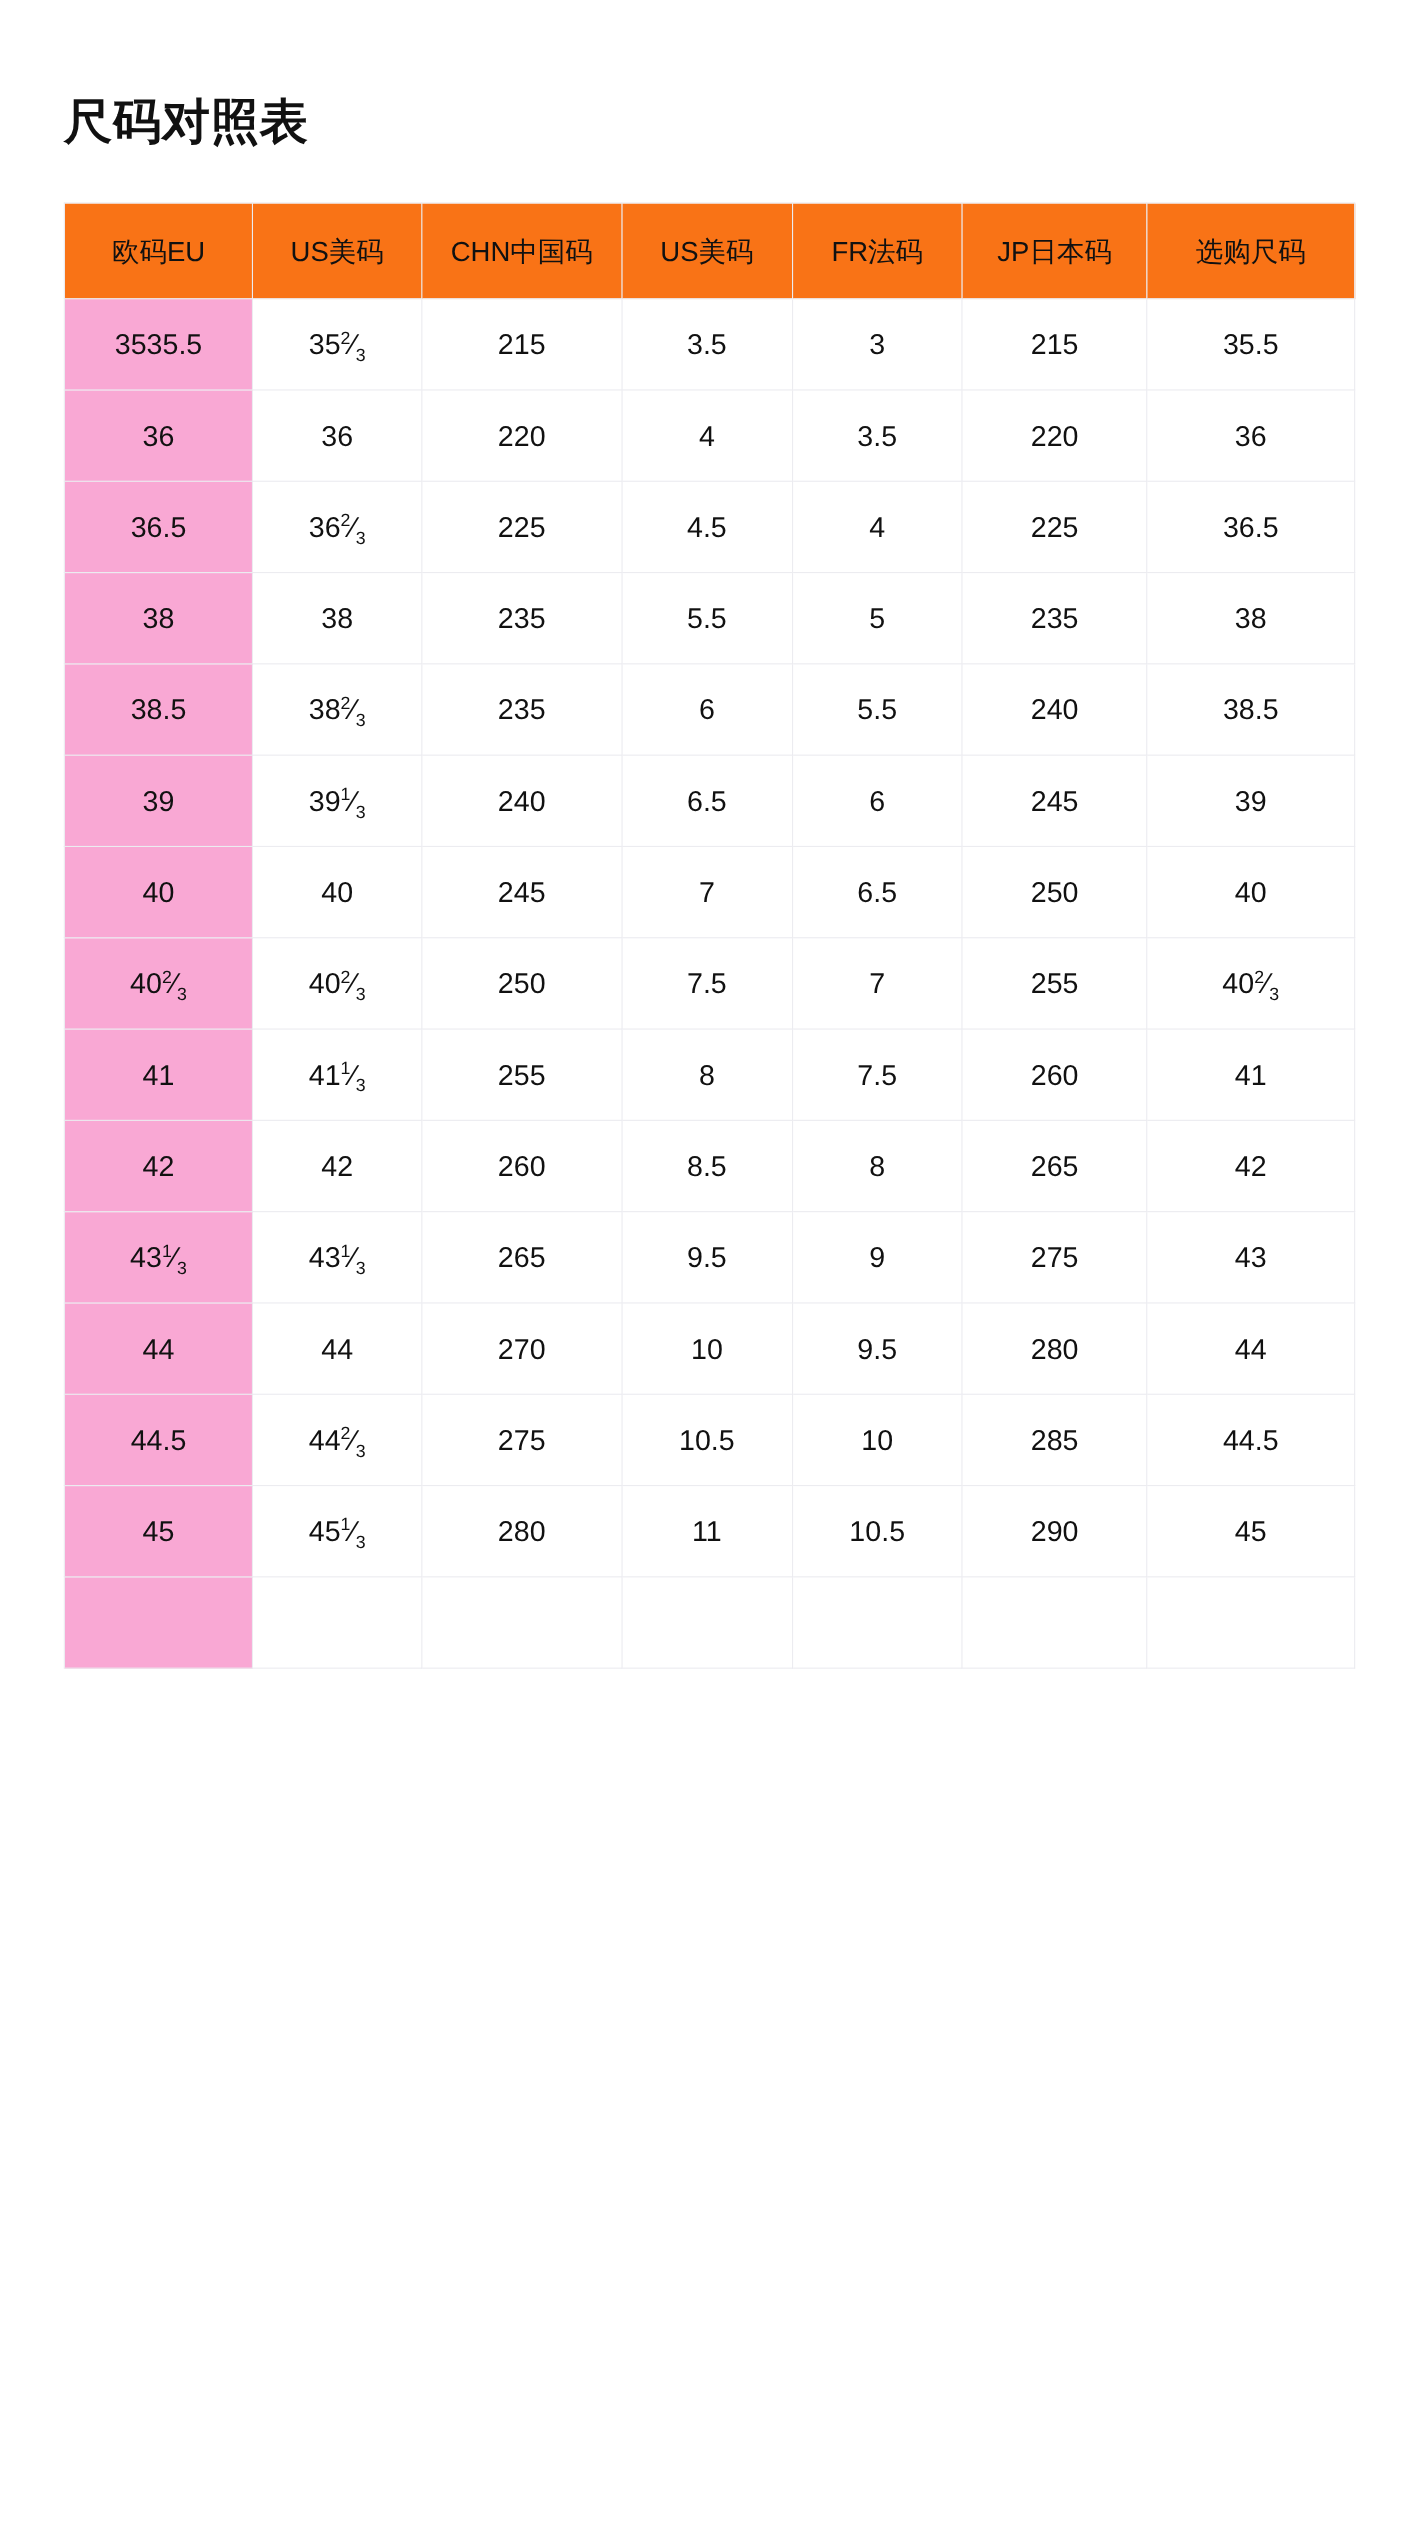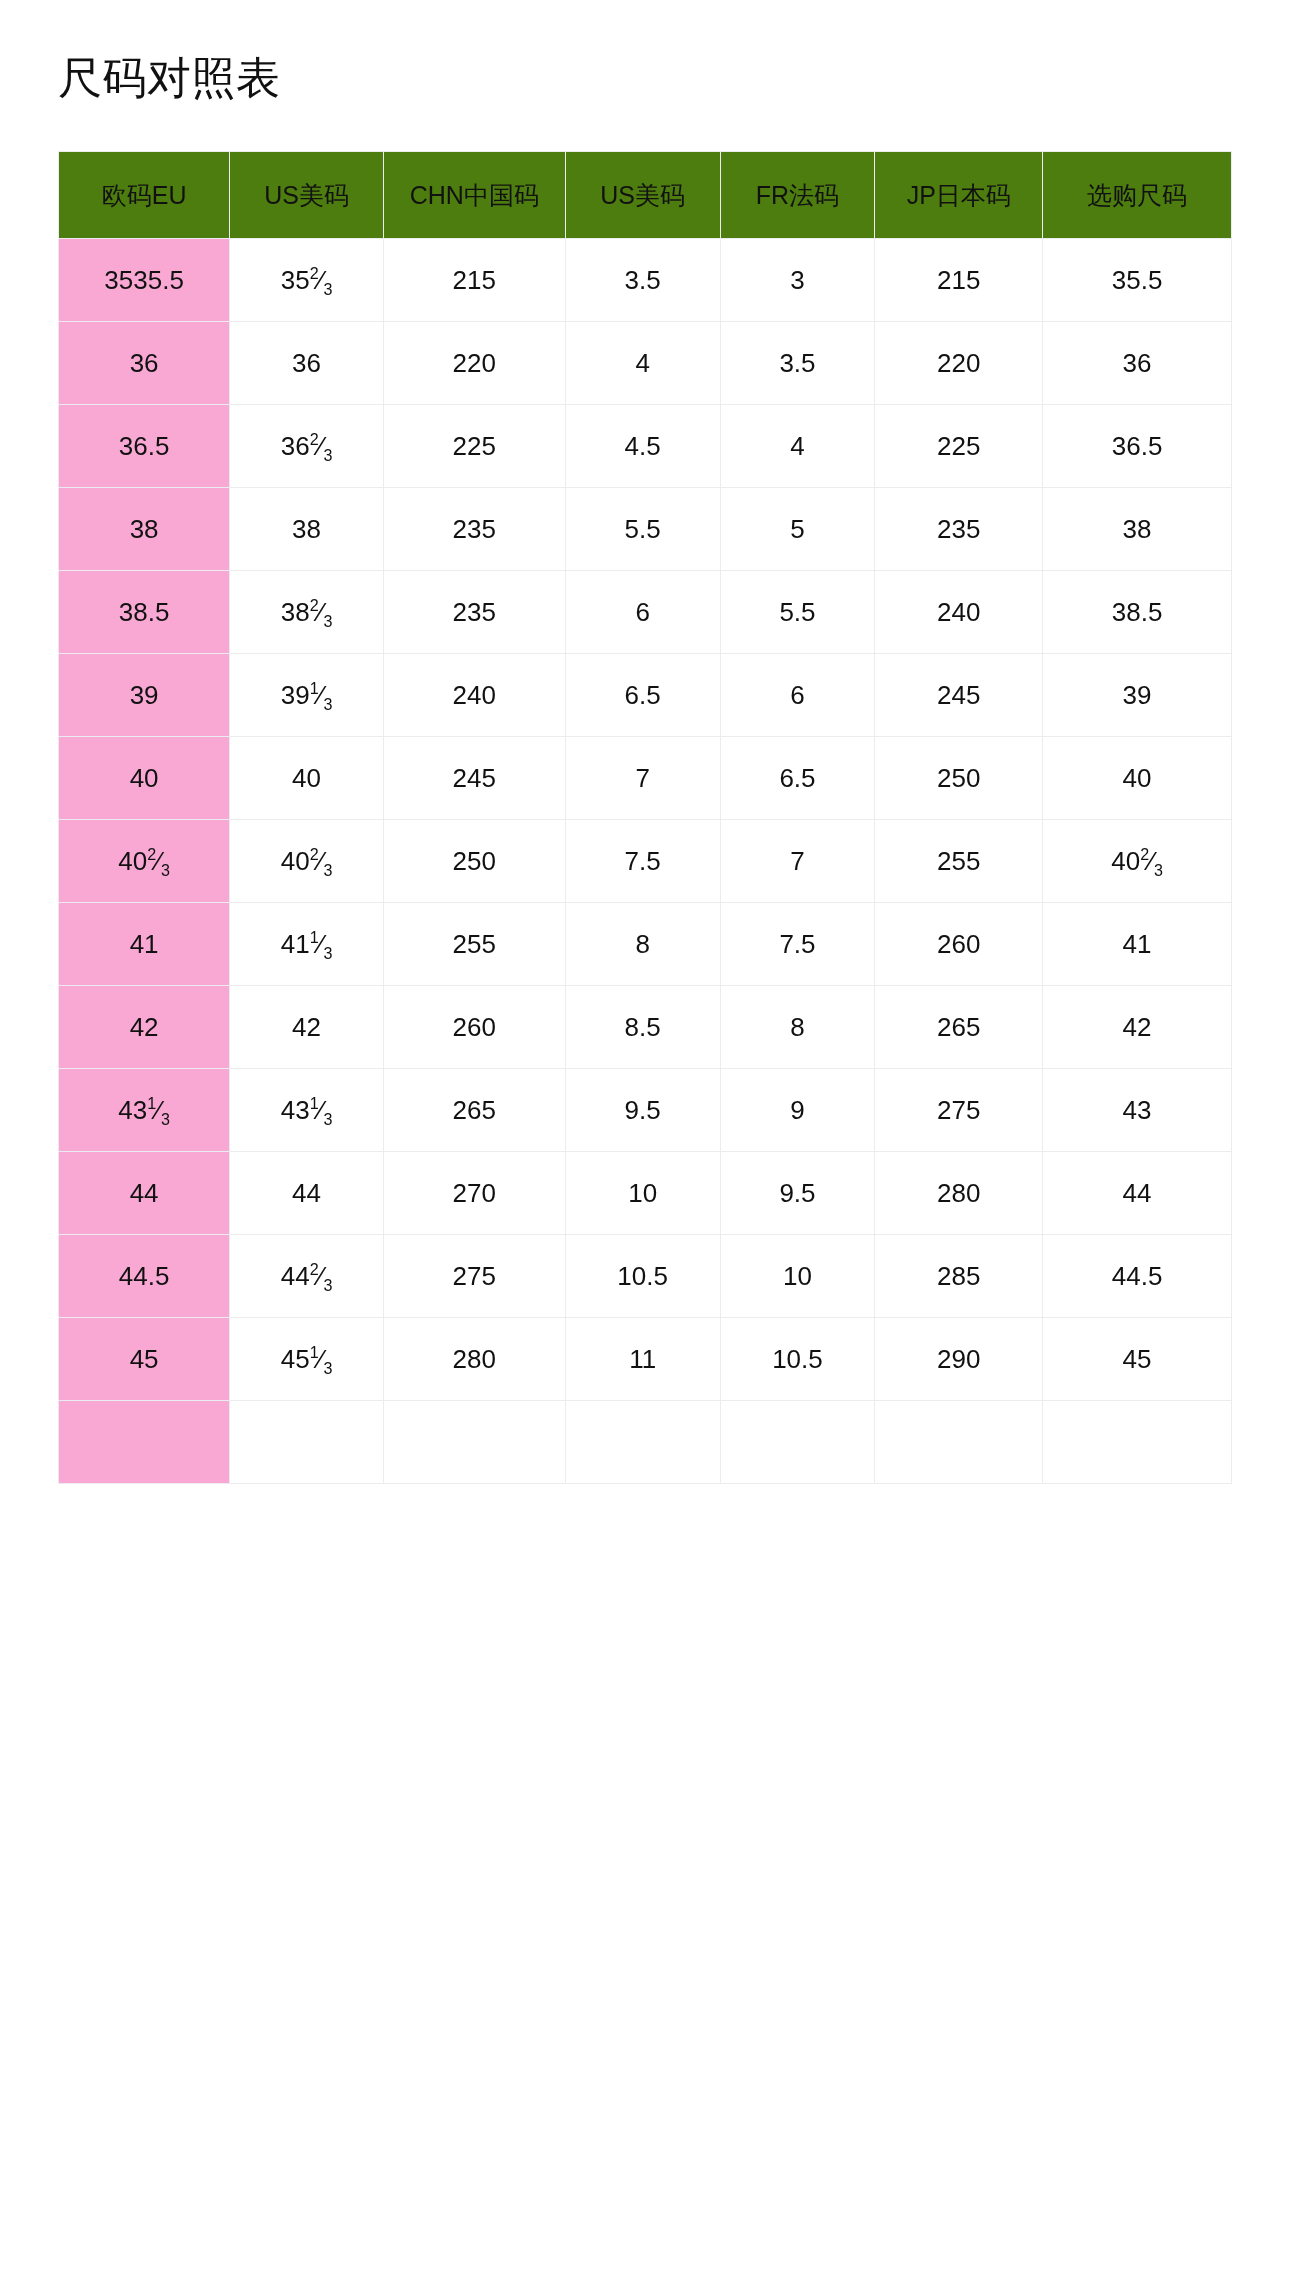--- a/index.html
+++ b/index.html
@@ -17,24 +17,24 @@
   }
   .page {
     position: relative;
     width: 1290px;
     height: 2294px;
     box-sizing: border-box;
     padding: 0 58px;
   }
   .page-title {
     margin: 0;
-    padding-top: 54px;
+    padding-top: 87px;
     font-size: 44px;
     line-height: 1.1;
-    font-weight: 400;
+    font-weight: 700;
     letter-spacing: 0.5px;
     color: #111111;
   }
   .table-wrap {
     margin-top: 49px;
   }
   table.size-table {
     width: 100%;
     border-collapse: collapse;
     table-layout: fixed;
@@ -53,21 +53,21 @@
     border: 1px solid #ececf0;
     text-align: center;
     vertical-align: middle;
     padding: 0 4px;
     font-weight: 400;
     color: #111111;
     white-space: nowrap;
   }
   table.size-table thead th {
     height: 86px;
-    background: #4d7c0f;
+    background: #f97316;
     font-size: 25px;
     font-weight: 400;
   }
   table.size-table tbody td {
     height: 82px;
     background: #ffffff;
     font-size: 26px;
   }
   table.size-table tbody td.col-first {
     background: #f9a8d4;

